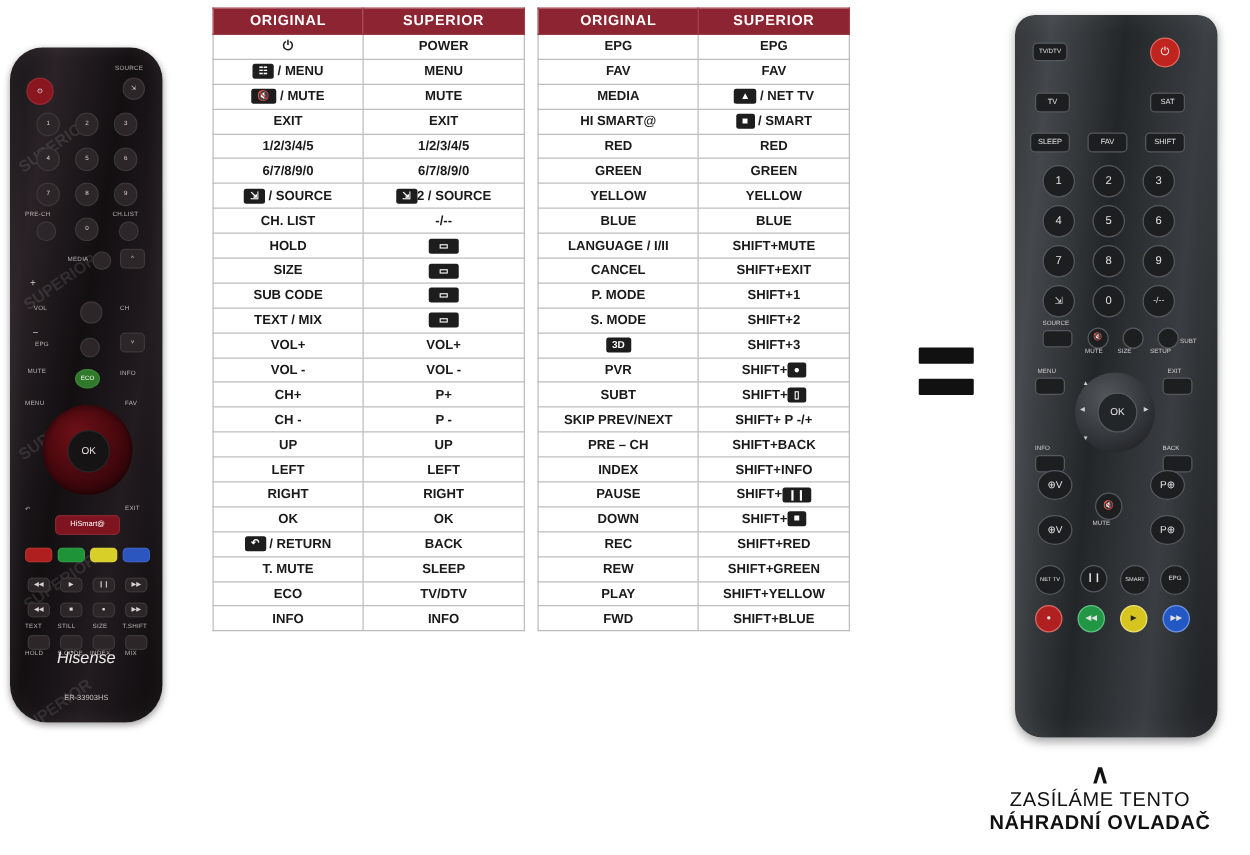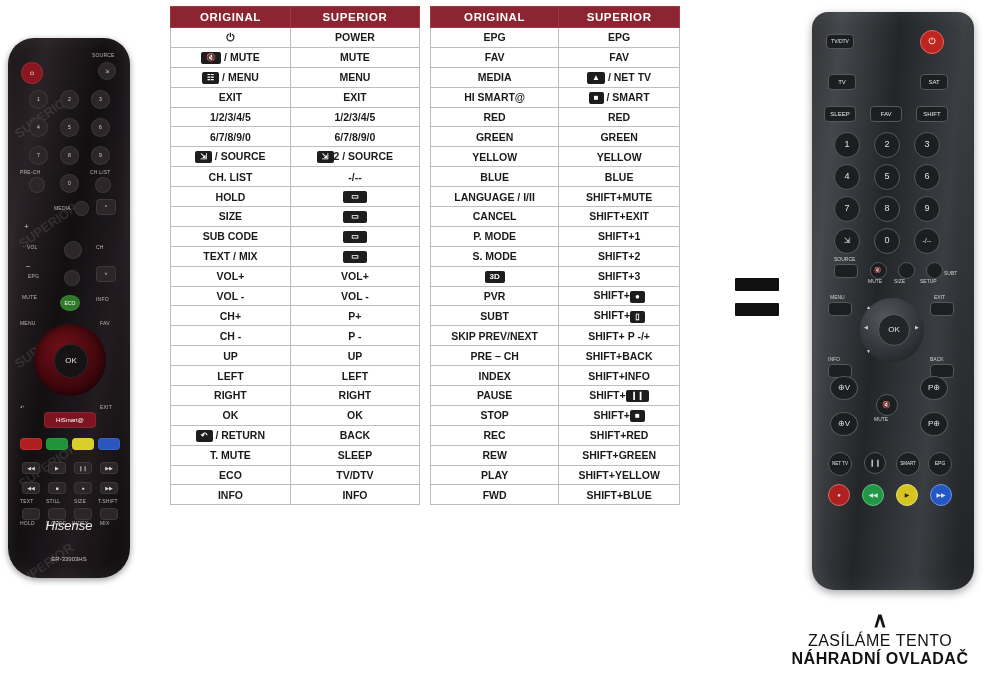--- a/index.html
+++ b/index.html
@@ -161,26 +161,26 @@
     <th>ORIGINAL</th>
     <th>SUPERIOR</th>
   </tr>
     </thead>
   <tbody>
       <tr>
         <td class="sym">⏻</td>
         <td class="sym">POWER</td>
       </tr>
       <tr>
+        <td class="sym"><span class="ico">☷</span> / MENU</td>
+        <td class="sym">MENU</td>
+      </tr>
+      <tr>
         <td class="sym"><span class="ico">🔇</span> / MUTE</td>
         <td class="sym">MUTE</td>
-      </tr>
-      <tr>
-        <td class="sym"><span class="ico">☷</span> / MENU</td>
-        <td class="sym">MENU</td>
       </tr>
       <tr>
         <td class="sym">EXIT</td>
         <td class="sym">EXIT</td>
       </tr>
       <tr>
         <td class="sym">1/2/3/4/5</td>
         <td class="sym">1/2/3/4/5</td>
       </tr>
       <tr>
@@ -340,21 +340,21 @@
       </tr>
       <tr>
         <td class="sym">INDEX</td>
         <td class="sym">SHIFT+INFO</td>
       </tr>
       <tr>
         <td class="sym">PAUSE</td>
         <td class="sym">SHIFT+<span class="ico">❙❙</span></td>
       </tr>
       <tr>
-        <td class="sym">STOP</td>
+        <td class="sym">DOWN</td>
         <td class="sym">SHIFT+<span class="ico">■</span></td>
       </tr>
       <tr>
         <td class="sym">REC</td>
         <td class="sym">SHIFT+RED</td>
       </tr>
       <tr>
         <td class="sym">REW</td>
         <td class="sym">SHIFT+GREEN</td>
       </tr>

